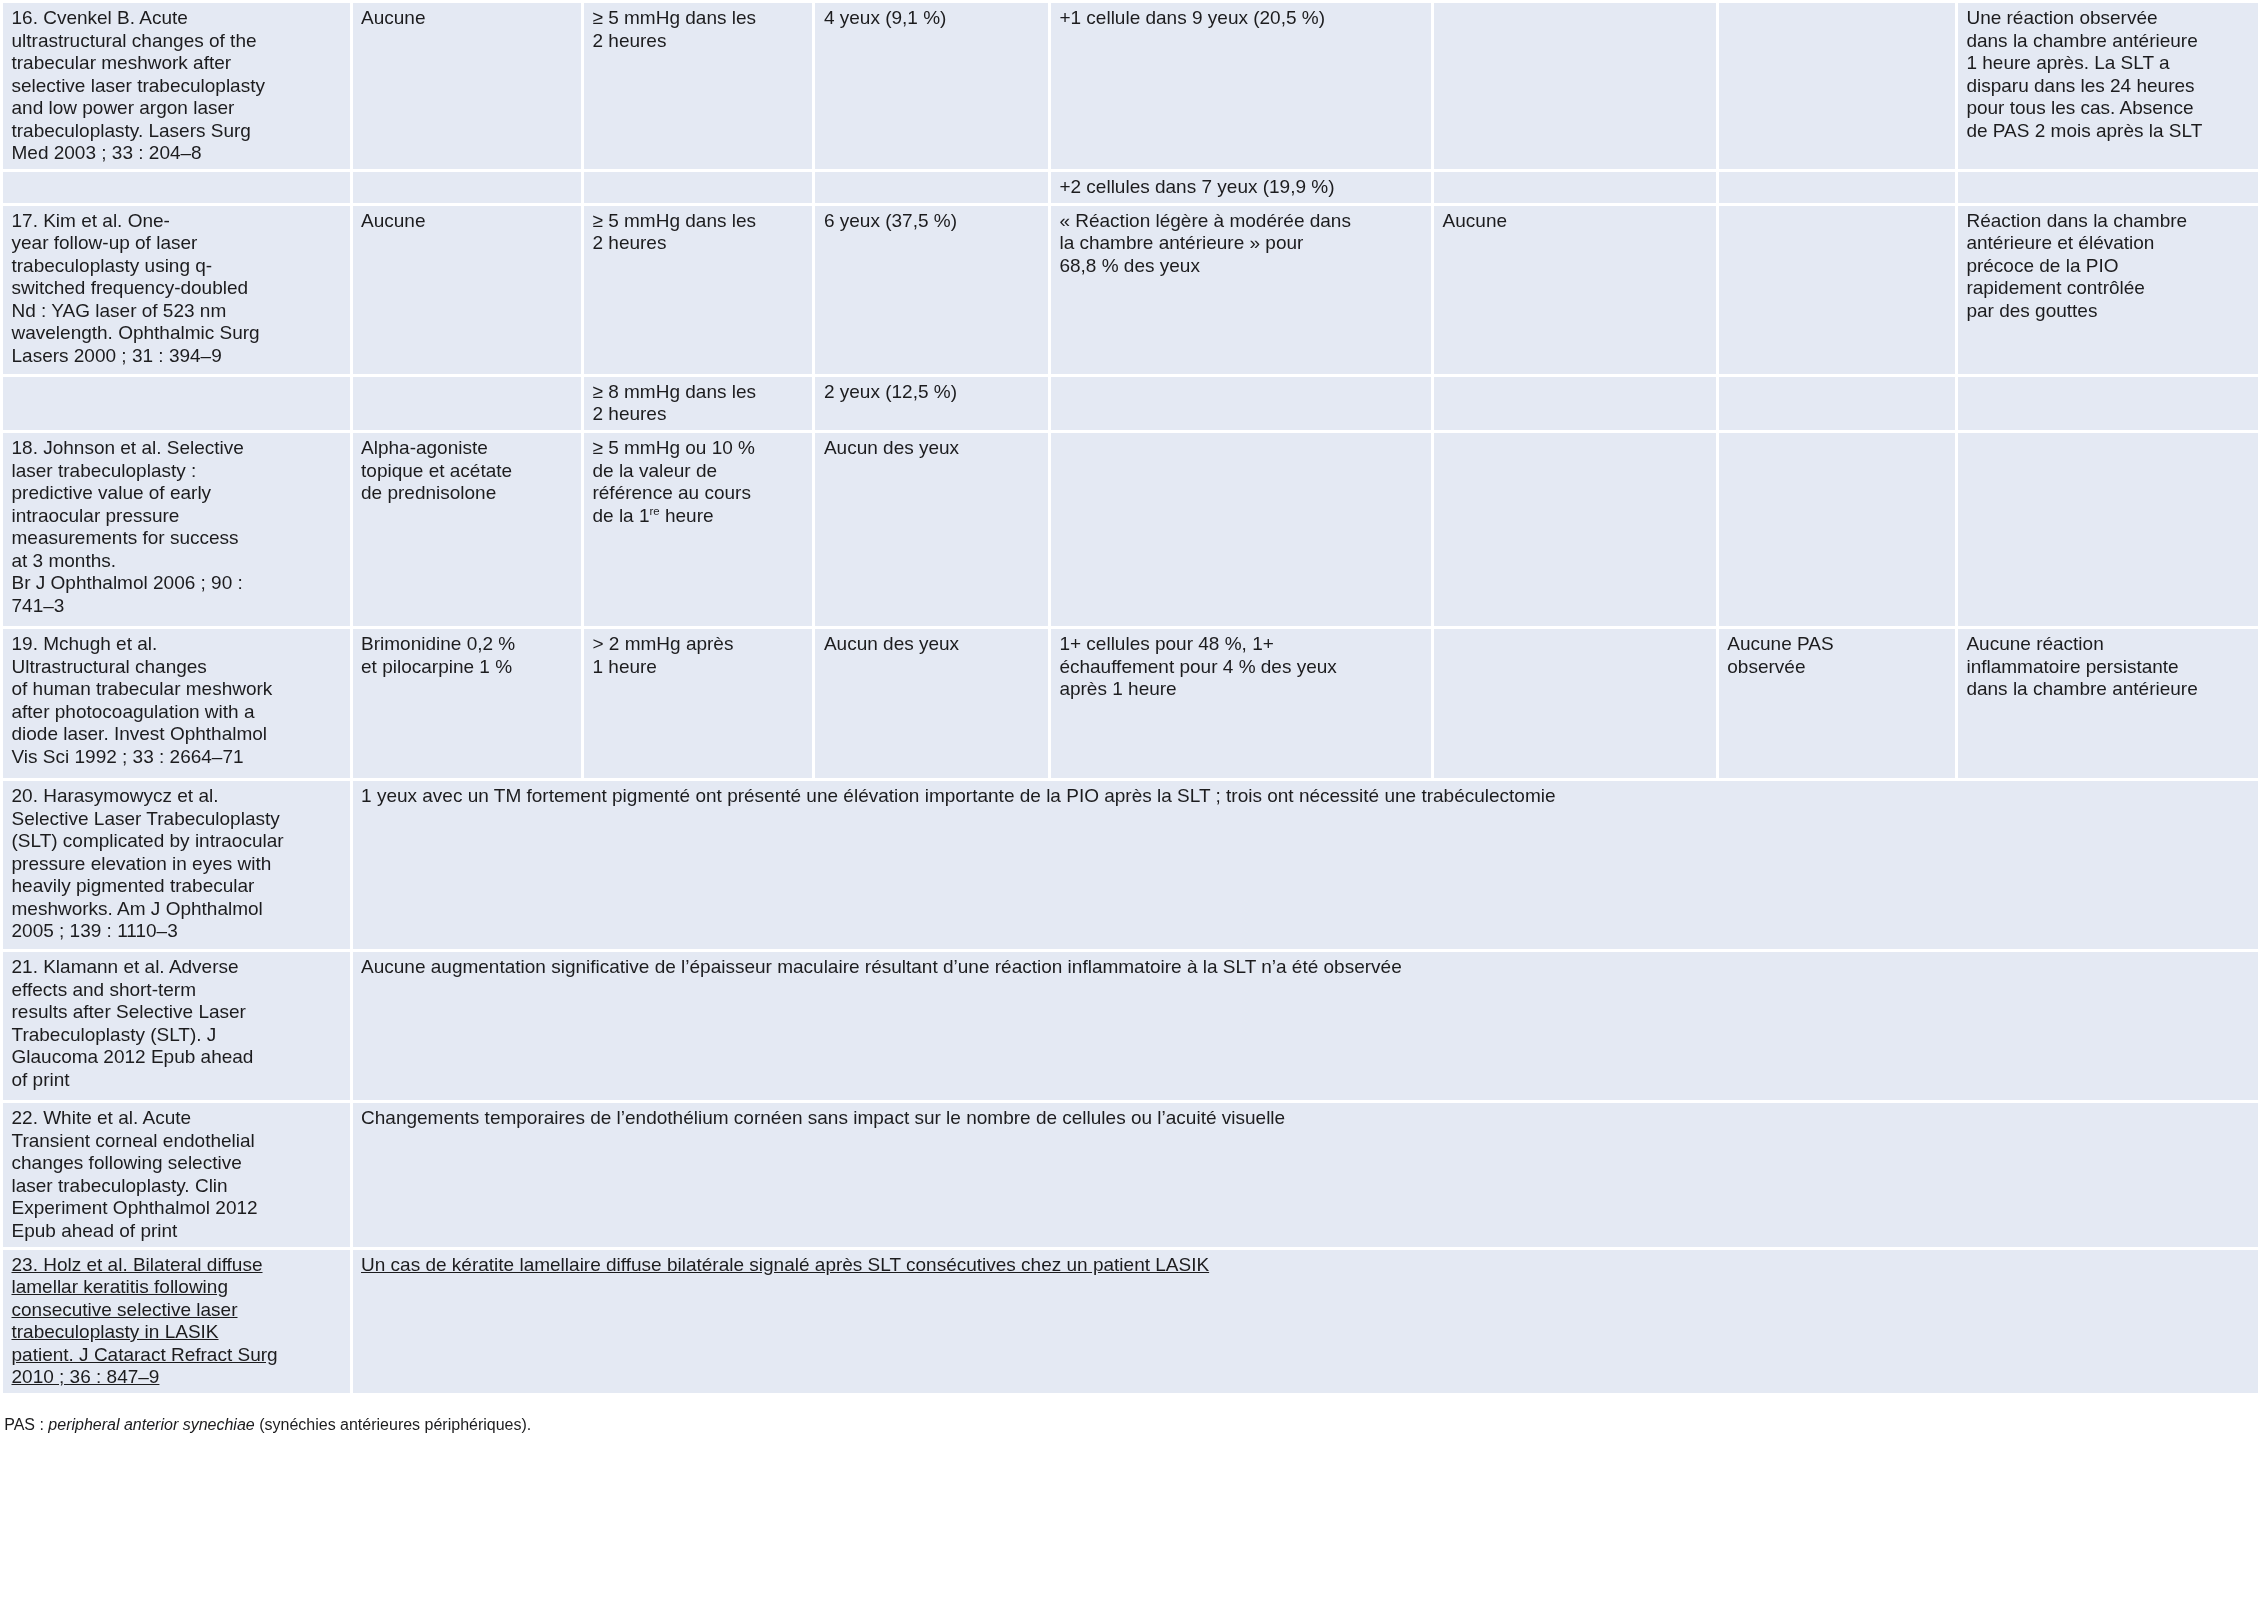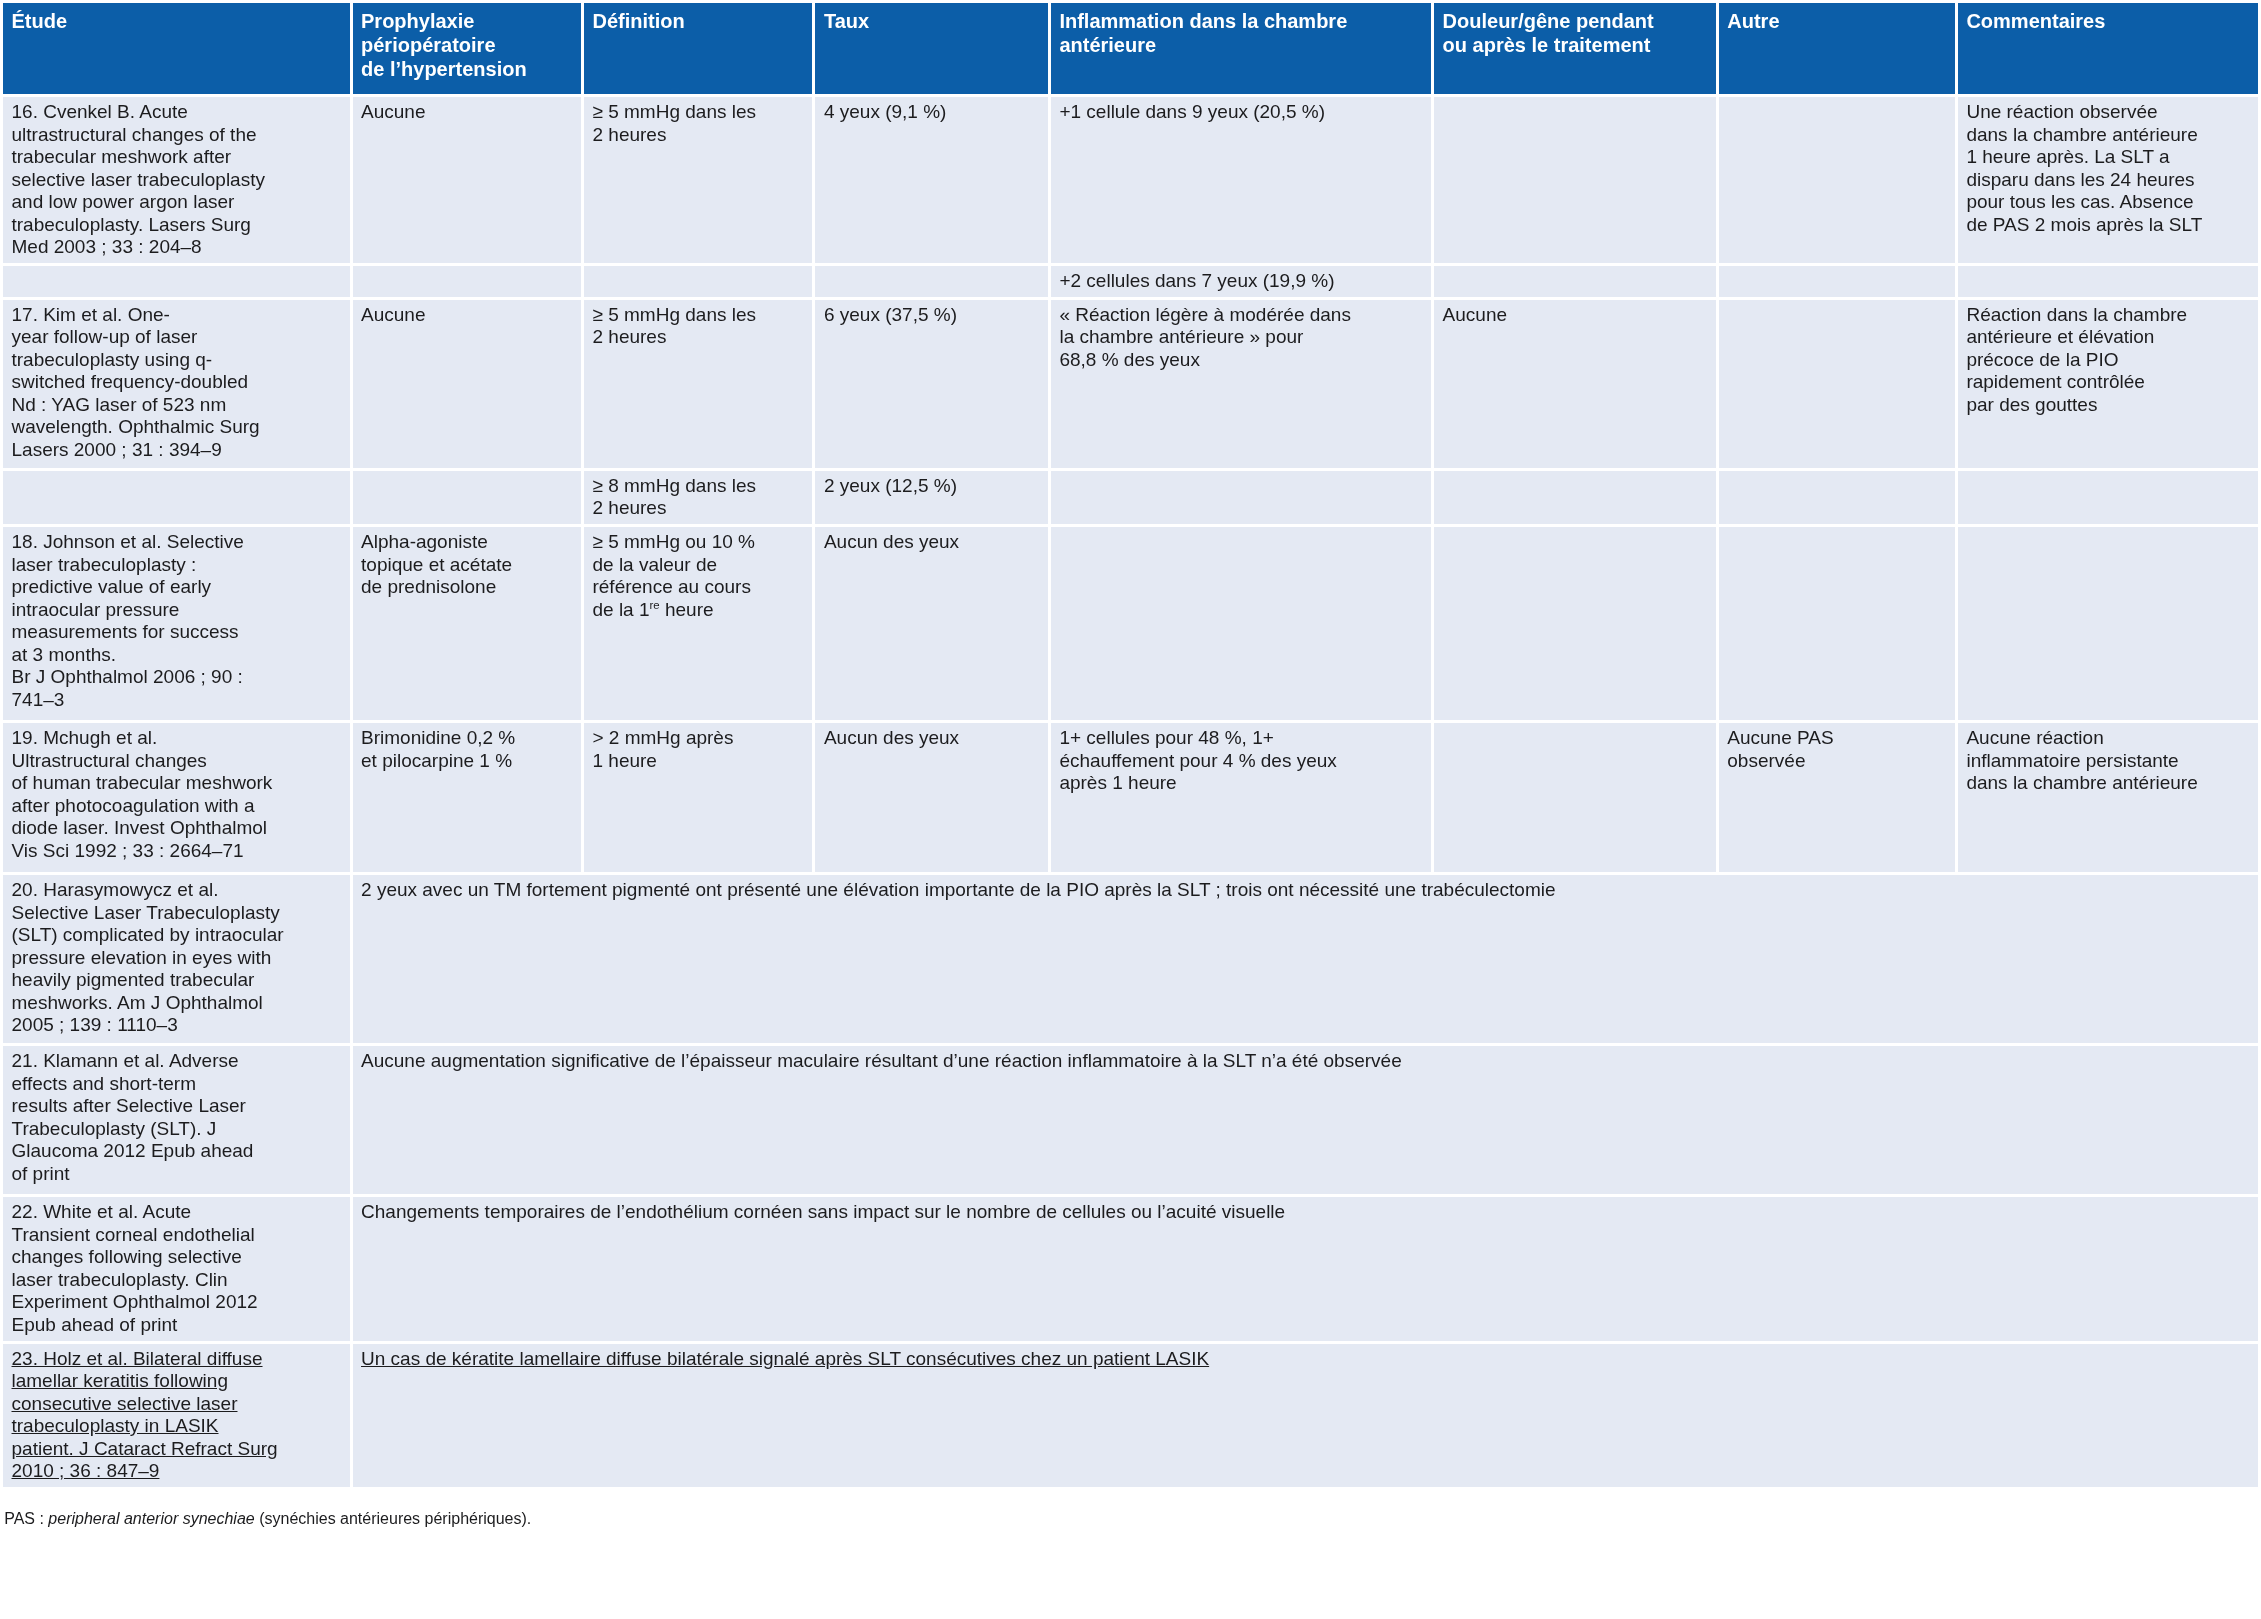--- a/index.html
+++ b/index.html
@@ -59,34 +59,20 @@
     <col style="width:15.48%">
       <col style="width:10.25%">
       <col style="width:10.25%">
       <col style="width:10.43%">
     <col style="width:16.97%">
       <col style="width:12.61%">
       <col style="width:10.59%">
       <col style="width:13.42%">
   </colgroup>
   <tbody>
-    <tr class="hr2">
-      <th>Étude</th>
-      <th>Prophylaxie
-périopératoire
-de l’hypertension</th>
-      <th>Définition</th>
-      <th>Taux</th>
-      <th>Inflammation dans la chambre
-antérieure</th>
-      <th>Douleur/gêne pendant
-ou après le traitement</th>
-      <th>Autre</th>
-      <th>Commentaires</th>
-    </tr>
 
     <tr class="r0">
       <td>16. Cvenkel B. Acute
 ultrastructural changes of the
 trabecular meshwork after
 selective laser trabeculoplasty
 and low power argon laser
 trabeculoplasty. Lasers Surg
 Med 2003 ; 33 : 204–8</td>
       <td>Aucune</td>
@@ -196,21 +182,21 @@
     </tr>
 
     <tr class="r7">
       <td>20. Harasymowycz et al.
 Selective Laser Trabeculoplasty
 (SLT) complicated by intraocular
 pressure elevation in eyes with
 heavily pigmented trabecular
 meshworks. Am J Ophthalmol
 2005 ; 139 : 1110–3</td>
-      <td colspan="7">2 yeux avec un TM fortement pigmenté ont présenté une élévation importante de la PIO après la SLT ; trois ont nécessité une trabéculectomie</td>
+      <td colspan="7">1 yeux avec un TM fortement pigmenté ont présenté une élévation importante de la PIO après la SLT ; trois ont nécessité une trabéculectomie</td>
     </tr>
     <tr class="r8">
       <td>21. Klamann et al. Adverse
 effects and short-term
 results after Selective Laser
 Trabeculoplasty (SLT). J
 Glaucoma 2012 Epub ahead
 of print</td>
       <td colspan="7">Aucune augmentation significative de l’épaisseur maculaire résultant d’une réaction inflammatoire à la SLT n’a été observée</td>
     </tr>

